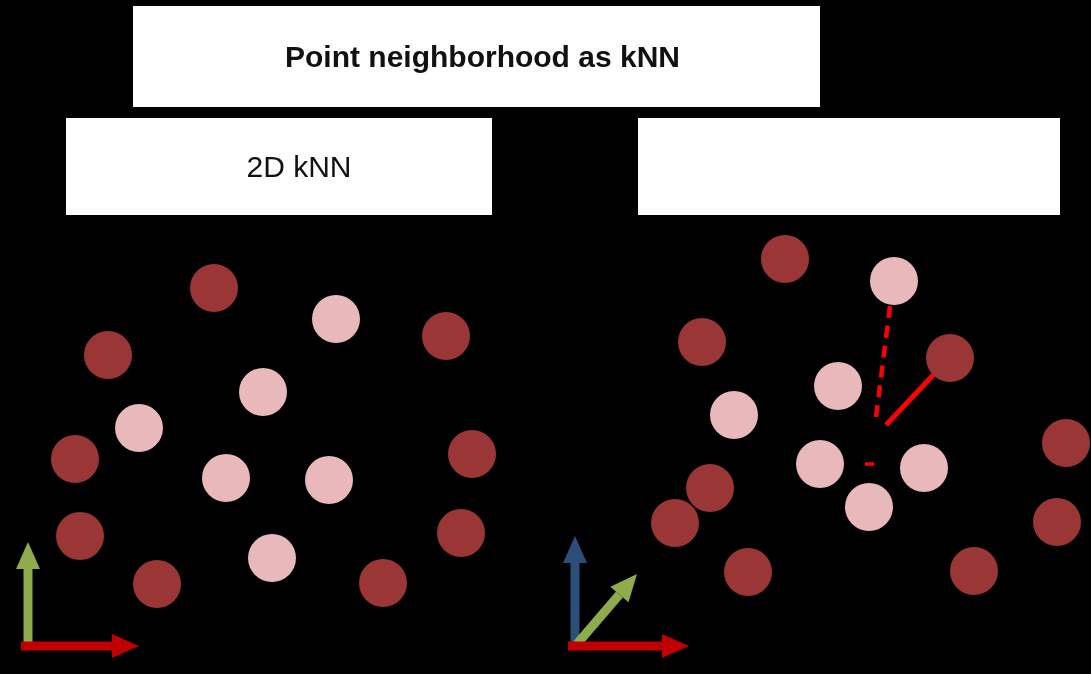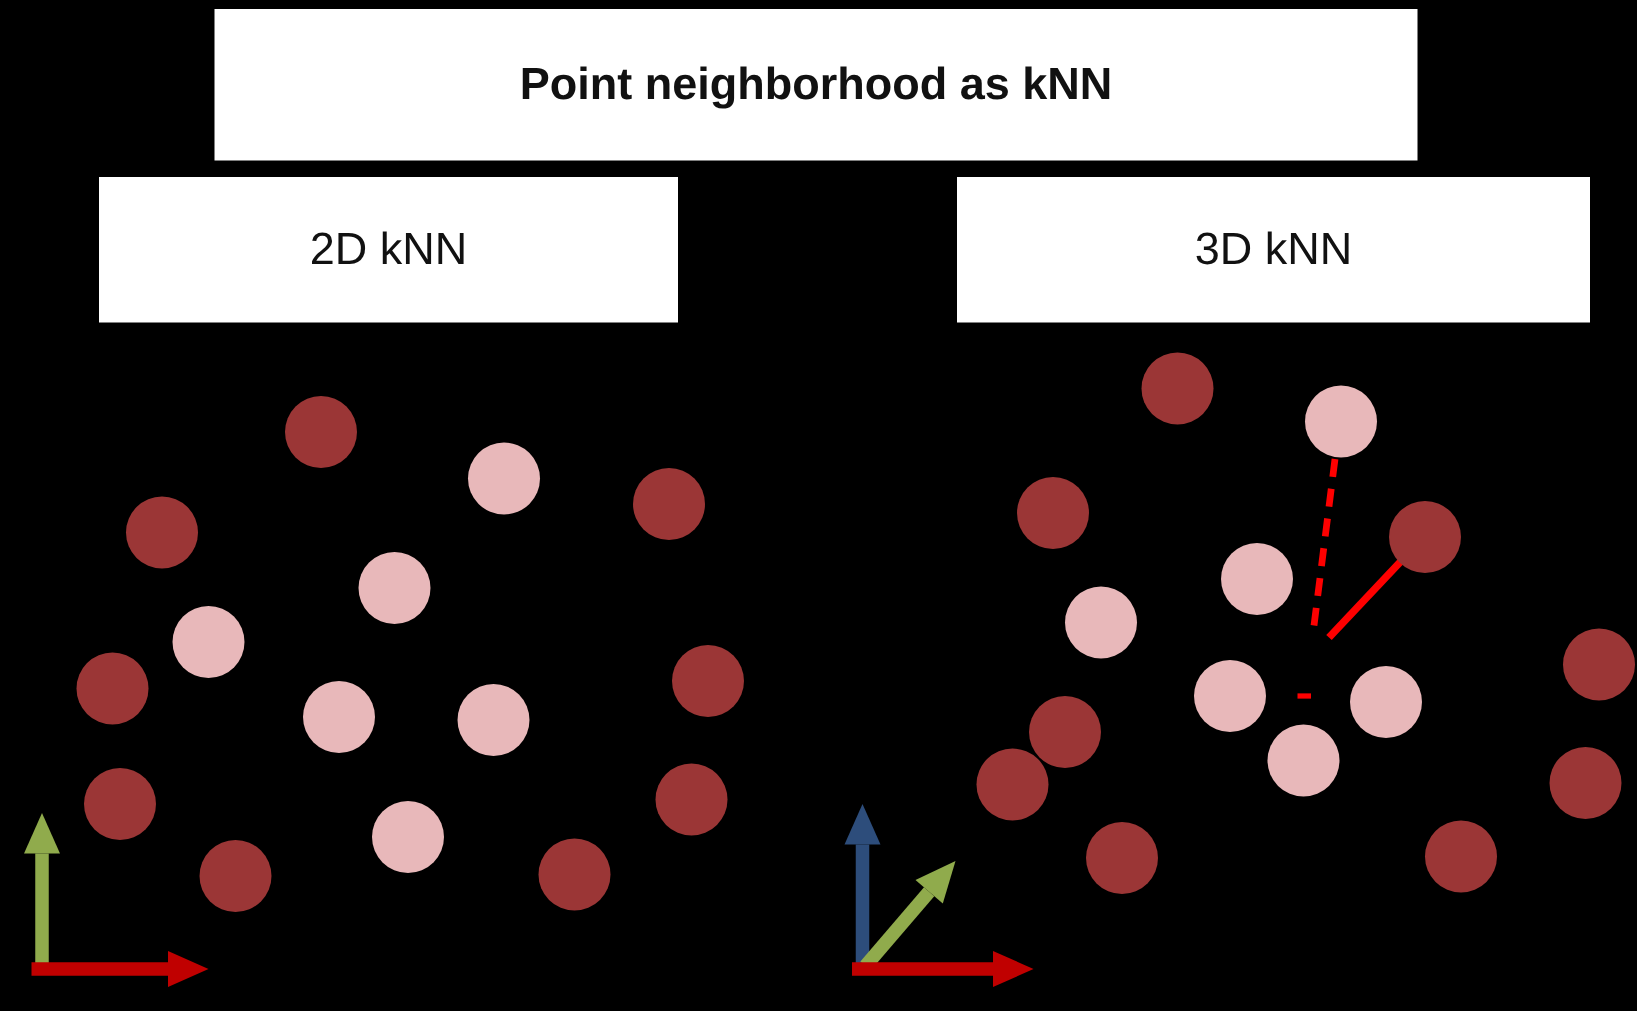--- a/index.html
+++ b/index.html
@@ -7,24 +7,24 @@
     width:1091px;height:674px;position:relative;overflow:hidden;
     background:#000000;
     font-family:"Liberation Sans", sans-serif;
   }
   .canvas{position:absolute;inset:0;}
   .box{
     position:absolute;background:#ffffff;color:#111111;
     display:flex;flex-direction:column;align-items:center;justify-content:center;
     text-align:center;
   }
-  .title-box{left:143px;top:6px;width:802px;height:101px;}
+  .title-box{left:133px;top:6px;width:675px;height:101px;padding-left:12px;}
   .title-box div{font-weight:bold;font-size:30px;line-height:47px;}
   .subtitle-box div{font-size:30px;line-height:46px;font-weight:400;}
-  .subtitle-left{left:66px;top:118px;width:386px;height:97px;}
+  .subtitle-left{left:66px;top:118px;width:386px;height:97px;padding-left:40px;}
   .subtitle-right{left:638px;top:118px;width:422px;height:97px;}
   #scene{position:absolute;left:0;top:0;}
 </style>
 </head>
 <body>
 
 <div class="canvas">
 
   <svg id="scene" width="1091" height="674" viewBox="0 0 1091 674">
       <line x1="28" y1="648" x2="28" y2="569" stroke="#90ab4c" stroke-width="9"></line>
@@ -74,16 +74,15 @@
 
   <div class="box title-box">
     <div>Point neighborhood as kNN</div>
   </div>
 
   <div class="box subtitle-box subtitle-left">
     <div>2D kNN</div>
   </div>
 
   <div class="box subtitle-box subtitle-right">
-    <div>3D kNN</div>
   </div>
 
 </div>
 
 </body></html>

